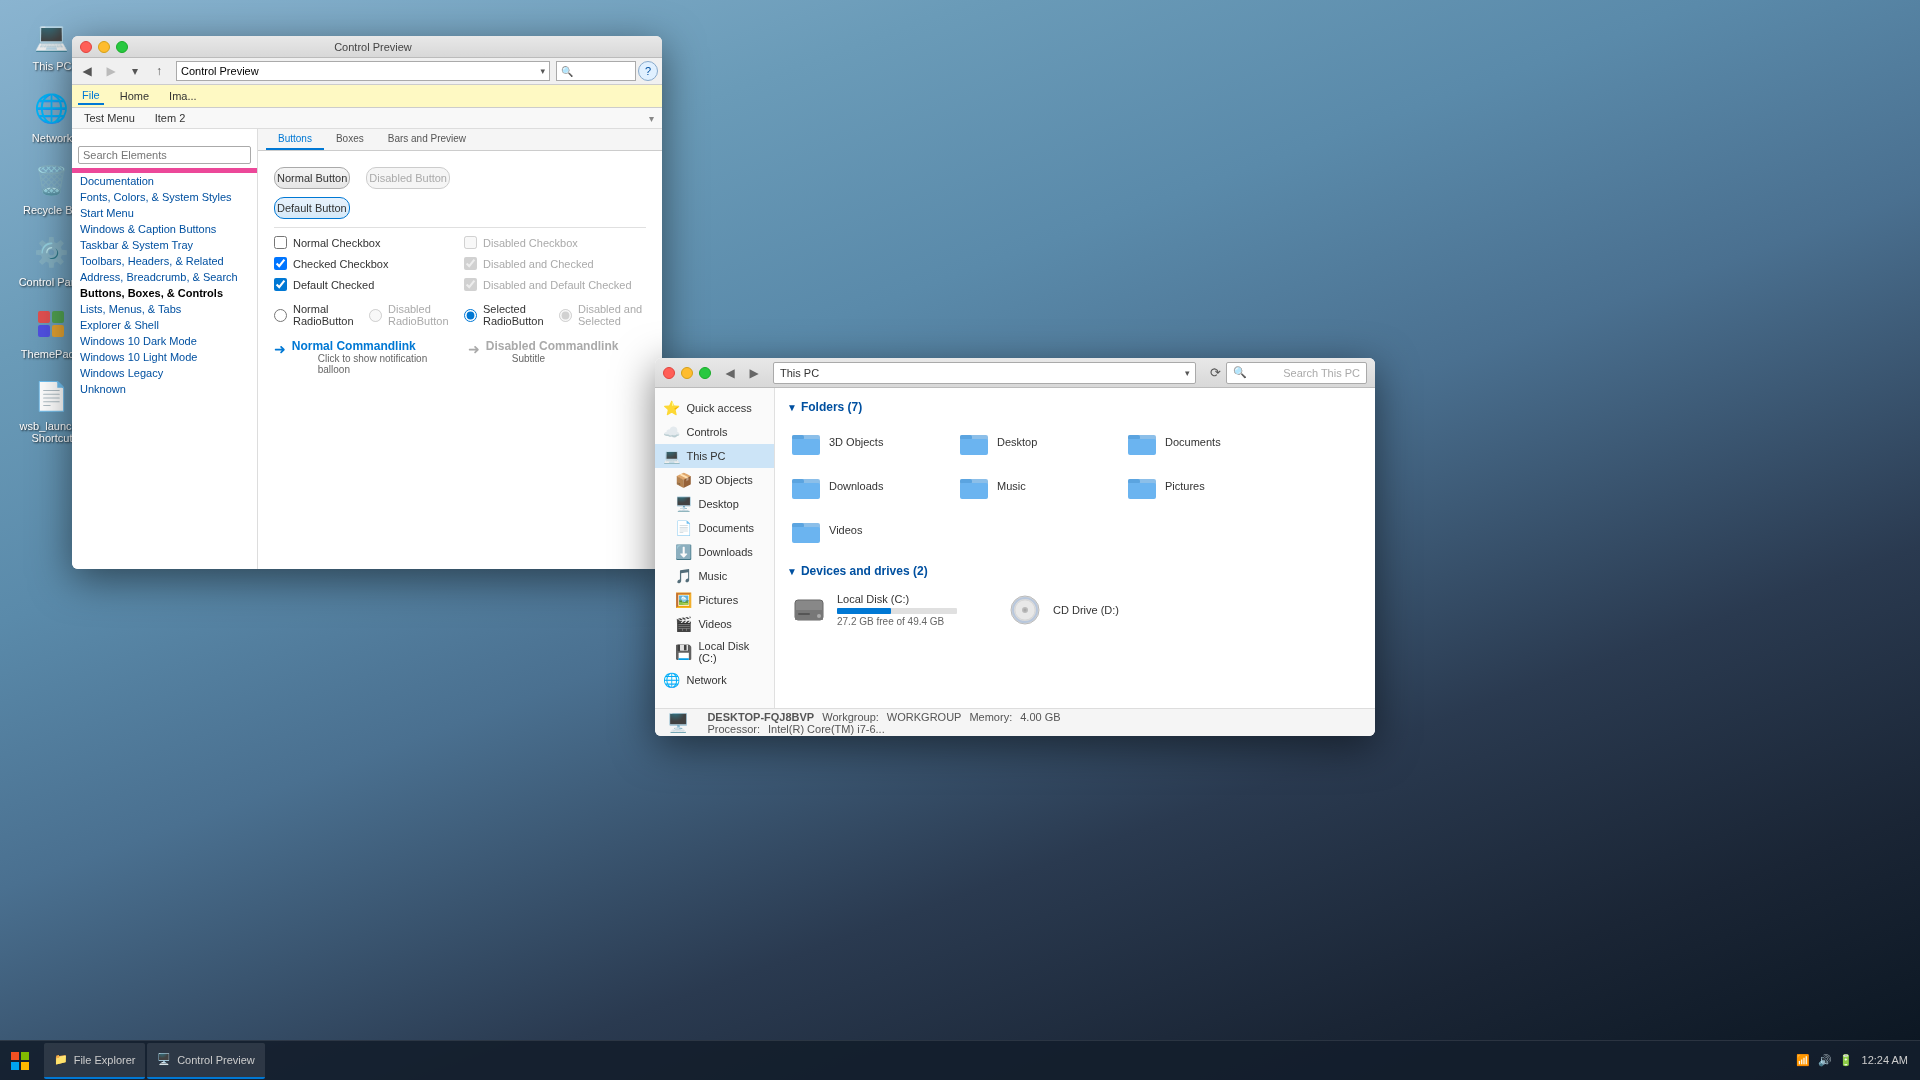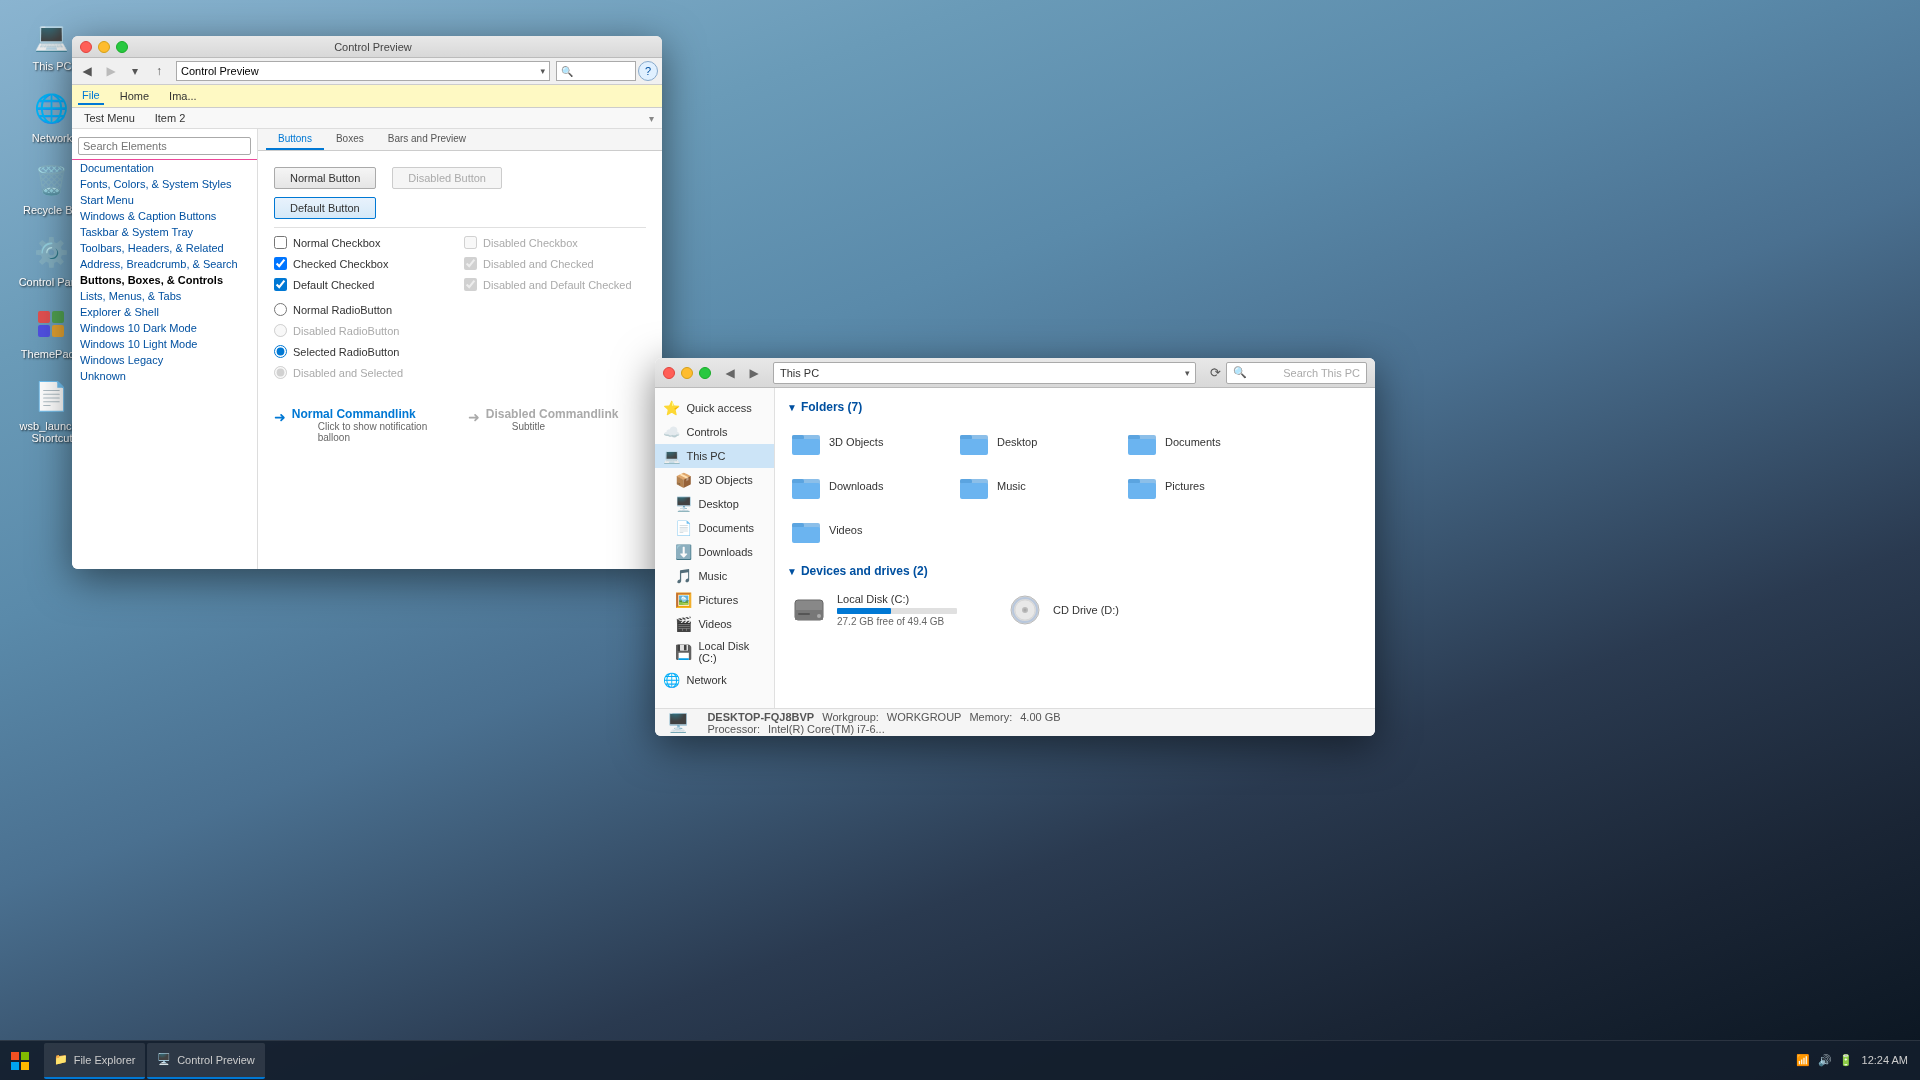--- a/index.html
+++ b/index.html
@@ -193,21 +193,22 @@
     .cp-sidebar {
       width: 186px;
       background: white;
       border-right: 1px solid #ddd;
       overflow-y: auto;
       padding: 4px 0;
     }
 
     .cp-sidebar-search {
       padding: 4px 6px;
-      border-bottom: 1px solid #ec4899;
+      border-bottom: 5px solid #ec4899;
+      margin-top: 9px;
     }
 
     .cp-sidebar-search input {
       width: 100%;
       font-size: 11px;
       padding: 2px 4px;
       border: 1px solid #aaa;
       border-radius: 2px;
     }
 
@@ -242,26 +243,26 @@
     }
 
     .btn-row {
       display: flex;
       gap: 16px;
       align-items: center;
       margin-bottom: 8px;
     }
 
     .win-btn {
-      padding: 4px 15px;
+      padding: 4px 2px;
       font-size: 11px;
       border: 1px solid #aaa;
       background: linear-gradient(180deg, #f5f5f5, #e5e5e5);
       cursor: pointer;
-      border-radius: 2px;
+      border-radius: 10px;
       color: #333;
     }
 
     .win-btn.default {
       border-color: #0078d4;
       background: linear-gradient(180deg, #e8f2fc, #d5e9f8);
     }
 
     .win-btn.disabled {
       color: #aaa;
@@ -290,23 +291,23 @@
       color: #aaa;
     }
 
     .checkbox-item input[type="checkbox"] {
       margin: 0;
     }
 
     
     .radio-grid {
       display: grid;
-      grid-template-columns: 1fr;
+      grid-template-columns: 1fr 1fr 1fr 1fr;
       gap: 8px;
-      margin-bottom: 28px;
+      margin-bottom: 12px;
     }
 
     .radio-item {
       display: flex;
       align-items: center;
       gap: 6px;
       font-size: 11px;
       color: #333;
     }
 

